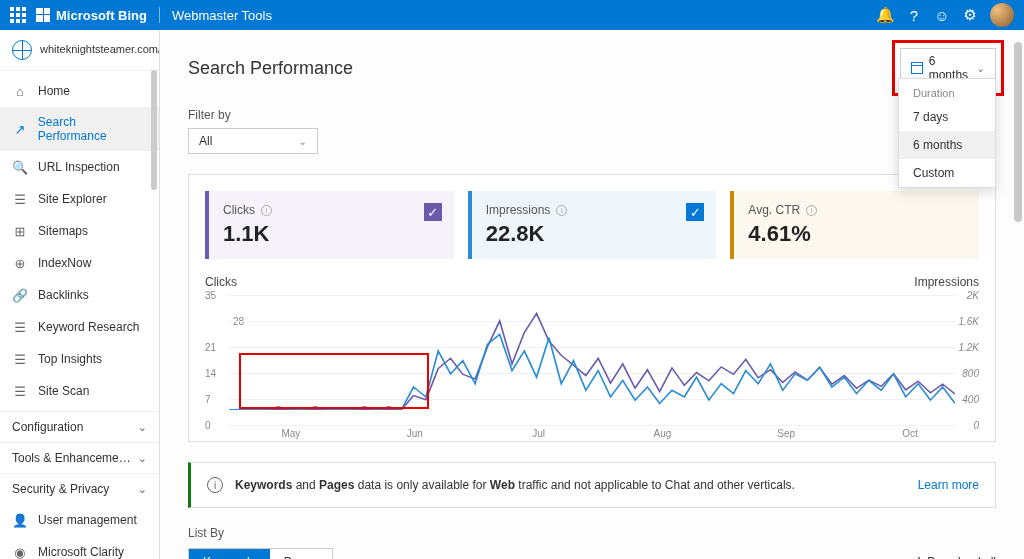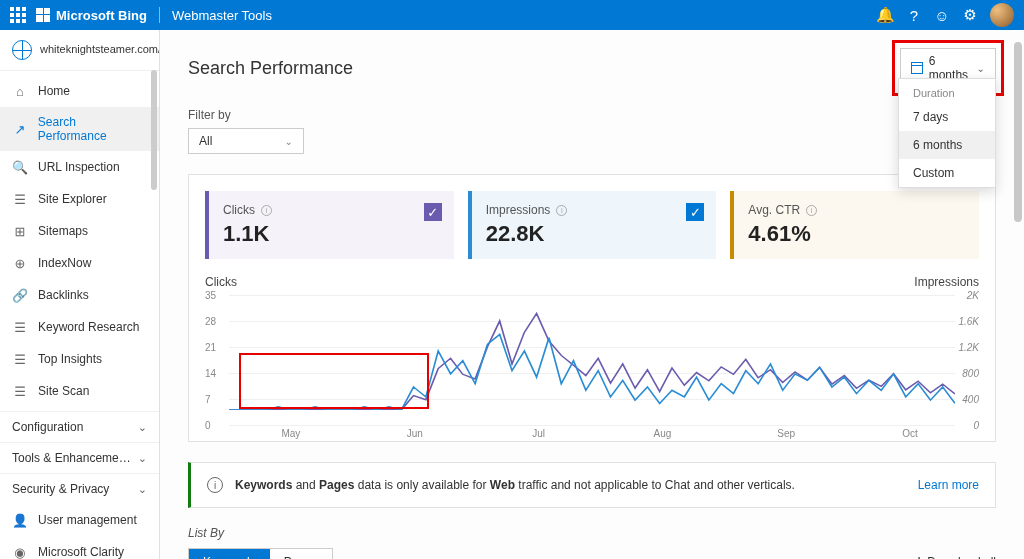--- a/index.html
+++ b/index.html
@@ -52,21 +52,21 @@
 .date-btn .cal-icon { width: 12px; height: 12px; border: 1px solid #0078d4; margin-right: 6px; position: relative; }
 .date-btn .cal-icon::before { content:''; position:absolute; top:2px; left:0; right:0; height:1px; background:#0078d4; }
 .date-btn .chev { color: #666; font-size: 10px; }
 .date-menu { position: absolute; right: 0; top: 30px; width: 98px; background: #fff; border: 1px solid #ddd; box-shadow: 0 4px 12px rgba(0,0,0,0.15); z-index: 10; }
 .date-menu .menu-head { font-size: 11px; color: #888; padding: 8px 14px 4px; }
 .date-menu .menu-item { font-size: 12px; color: #333; padding: 7px 14px; cursor: pointer; }
 .date-menu .menu-item.selected { background: #f0f0f0; }
 
 
 .filter-label { font-size: 12px; color: #555; margin-bottom: 6px; }
-.filter-select { width: 116px; border: 1px solid #ccc; padding: 5px 10px; font-size: 12px; color: #333; background: #fff; display: flex; justify-content: space-between; align-items: center; cursor: pointer; margin-bottom: 20px; }
+.filter-select { width: 130px; border: 1px solid #ccc; padding: 5px 10px; font-size: 12px; color: #333; background: #fff; display: flex; justify-content: space-between; align-items: center; cursor: pointer; margin-bottom: 20px; }
 
 
 .card { border: 1px solid #e0e0e0; background: #fff; padding: 16px; margin-bottom: 20px; }
 .metrics-row { display: flex; gap: 14px; margin-bottom: 16px; }
 .metric { flex: 1; padding: 12px 14px; border-left: 4px solid; position: relative; }
 .metric.clicks { border-color: #6b5bae; background: #f5f2fa; }
 .metric.impressions { border-color: #2a8dd4; background: #eef6fc; }
 .metric.ctr { border-color: #c78a00; background: #fdf8ef; }
 .metric .mlabel { font-size: 12px; color: #555; display: flex; align-items: center; }
 .metric .info { width: 11px; height: 11px; border: 1px solid #aaa; border-radius: 50%; margin-left: 6px; font-size: 8px; line-height: 9px; text-align: center; color: #aaa; }
@@ -84,21 +84,21 @@
 .chart .xlab { position: absolute; bottom: -14px; font-size: 10px; color: #888; transform: translateX(-50%); }
 .chart svg { position: absolute; left: 24px; right: 24px; top: 0; width: calc(100% - 48px); height: 115px; }
 .chart .red-hl { position: absolute; border: 2px solid #e60000; }
 
 
 .notice { display: flex; align-items: center; border: 1px solid #e0e0e0; border-left: 3px solid #107c10; padding: 14px 16px; font-size: 12px; color: #333; margin-bottom: 18px; background: #fff; }
 .notice .nicon-info { width: 16px; height: 16px; border: 1.5px solid #666; border-radius: 50%; margin-right: 12px; display:flex; align-items:center; justify-content:center; font-size:10px; color:#666; }
 .notice .learn { margin-left: auto; color: #0078d4; cursor: pointer; }
 
 
-.listby-label { font-size: 12px; color: #555; margin-bottom: 8px; font-style: italic; }
+.listby-label { font-size: 12px; color: #555; margin-bottom: 8px; }
 .listby-row { display: flex; align-items: center; margin-bottom: 18px; }
 .tab-group { display: flex; border: 1px solid #ccc; }
 .tab-btn { padding: 6px 14px; font-size: 12px; cursor: pointer; }
 .tab-btn.active { background: #0078d4; color: #fff; }
 .tab-btn:not(.active) { background: #fff; color: #333; }
 .download { margin-left: auto; font-size: 12px; color: #333; cursor: pointer; display:flex; align-items:center; }
 .download .dl-icon { margin-right: 6px; }
 
 
 .main-scroll { position: absolute; right: 2px; top: 0; width: 8px; height: 100%; }
@@ -267,21 +267,21 @@
         </div>
 
         <div class="chart-head">
           <span>Clicks</span>
           <span>Impressions</span>
         </div>
 
         <div class="chart">
 
           <span class="ylab" style="top:0%;">35</span>
-          <span class="ylab" style="top:20%;">28</span>
+          <span class="ylab" style="top:20%;margin-left:28px;">28</span>
           <span class="ylab" style="top:40%;">21</span>
           <span class="ylab" style="top:60%;">14</span>
           <span class="ylab" style="top:80%;">7</span>
           <span class="ylab" style="top:100%;">0</span>
 
           <span class="ylab-r" style="top:0%;">2K</span>
           <span class="ylab-r" style="top:20%;">1.6K</span>
           <span class="ylab-r" style="top:40%;">1.2K</span>
           <span class="ylab-r" style="top:60%;">800</span>
           <span class="ylab-r" style="top:80%;">400</span>

